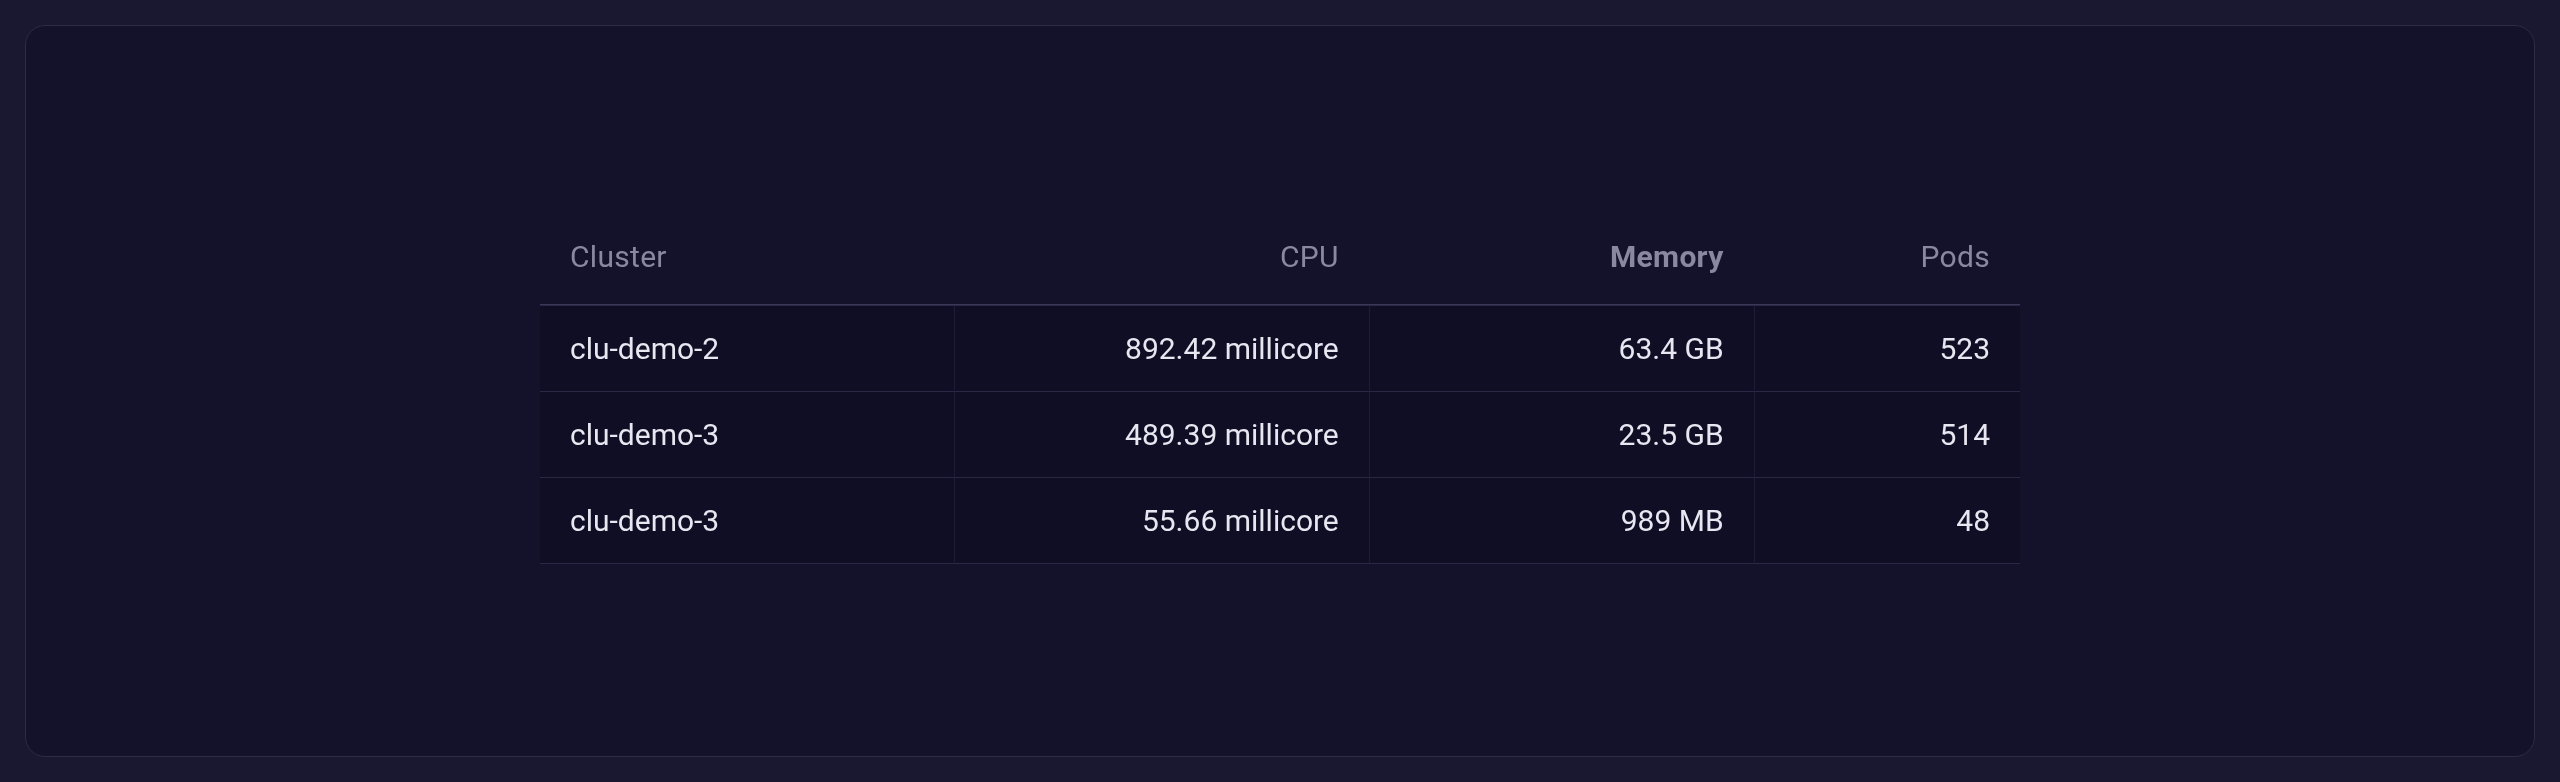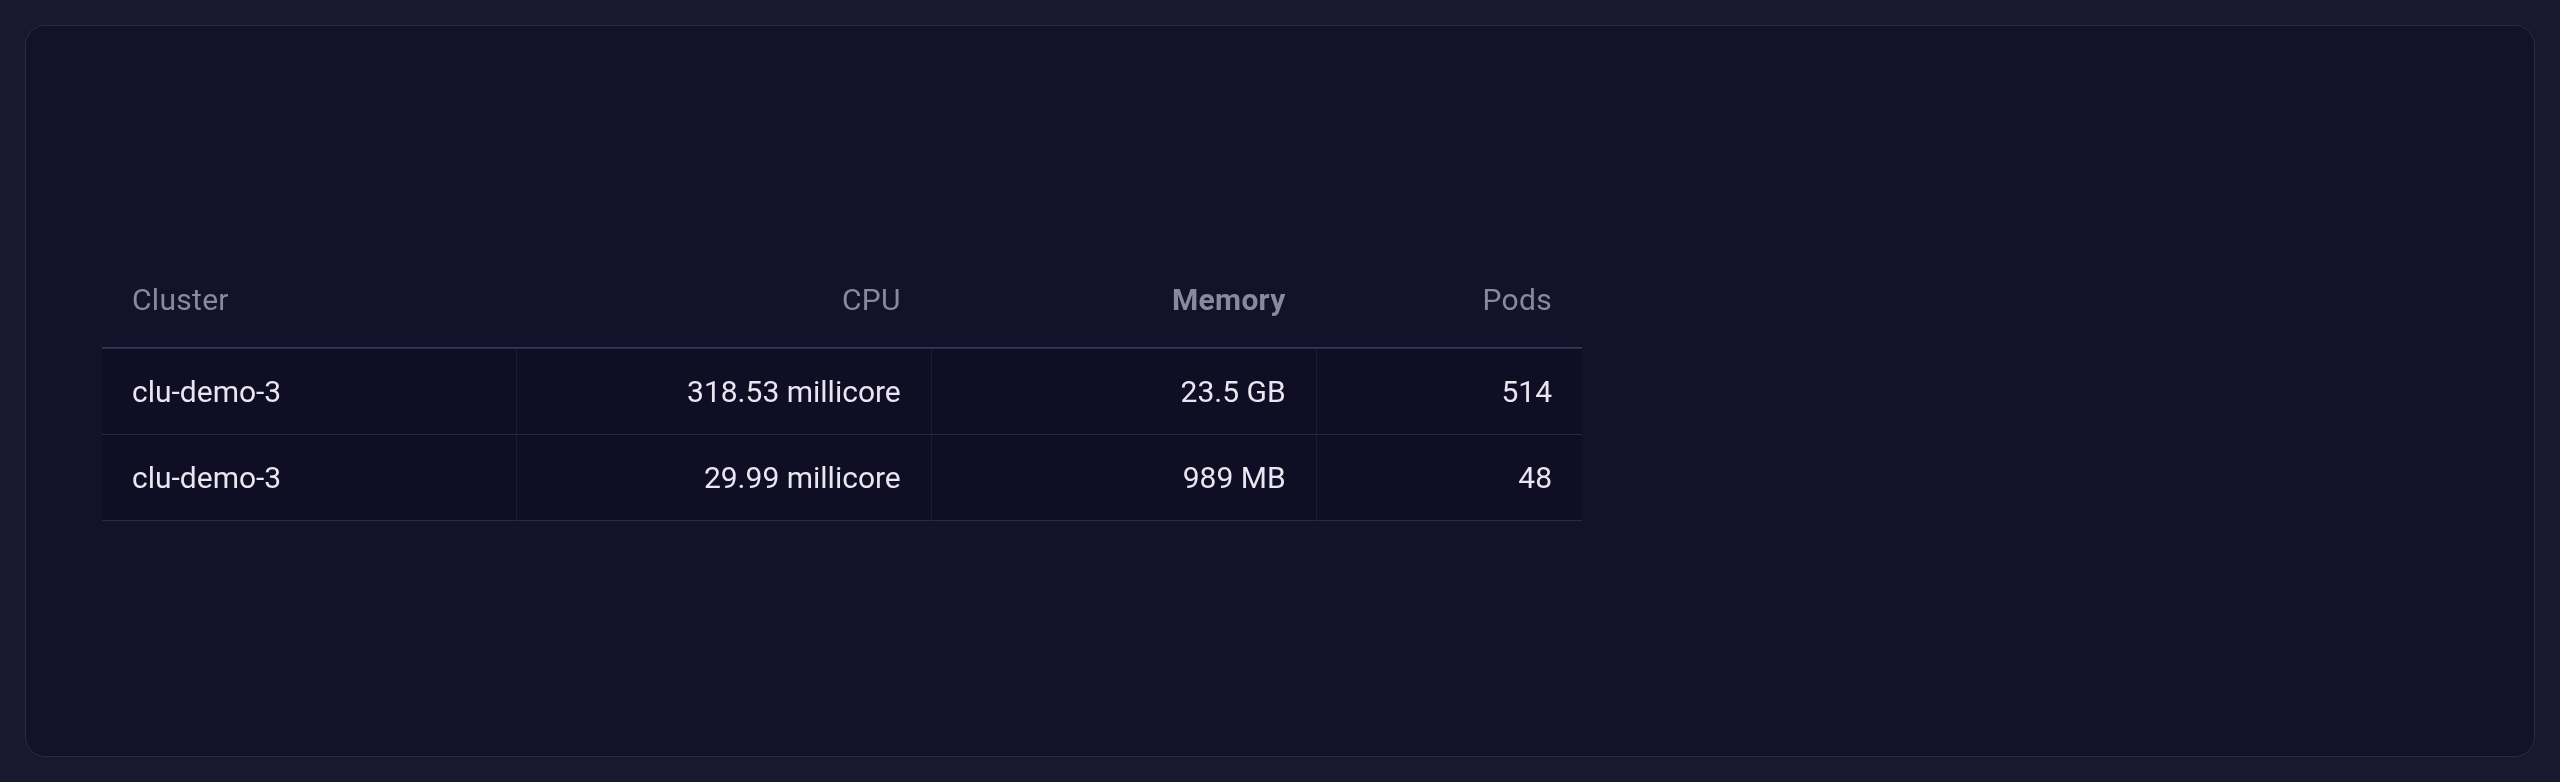--- a/index.html
+++ b/index.html
@@ -18,20 +18,21 @@
       padding: 25px;
     }
     .panel {
       background-color: #14122a;
       border: 1px solid #2d2b45;
       border-radius: 20px;
       width: 100%;
       height: 100%;
       display: flex;
       align-items: center;
+      justify-content: center;
       padding: 76px;
     }
     .table-wrapper {
       width: 1480px;
     }
     table {
       width: 100%;
       border-collapse: separate;
       border-spacing: 0;
     }
@@ -92,27 +93,33 @@
           <th class="num">CPU</th>
           <th class="num">Memory</th>
           <th class="num">Pods</th>
         </tr>
       </thead>
       <tbody>
         <tr class="header-divider">
             <td colspan="4"></td>
           </tr>
         <tr>
+          <td>clu-demo-2</td>
+          <td class="num">892.42 millicore</td>
+          <td class="num">63.4 GB</td>
+          <td class="num">523</td>
+        </tr>
+        <tr>
           <td>clu-demo-3</td>
-          <td class="num">318.53 millicore</td>
+          <td class="num">489.39 millicore</td>
           <td class="num">23.5 GB</td>
           <td class="num">514</td>
         </tr>
         <tr>
           <td>clu-demo-3</td>
-          <td class="num">29.99 millicore</td>
+          <td class="num">55.66 millicore</td>
           <td class="num">989 MB</td>
           <td class="num">48</td>
         </tr>
       </tbody>
     </table>
   </div>
 </div>
 
 </body></html>

